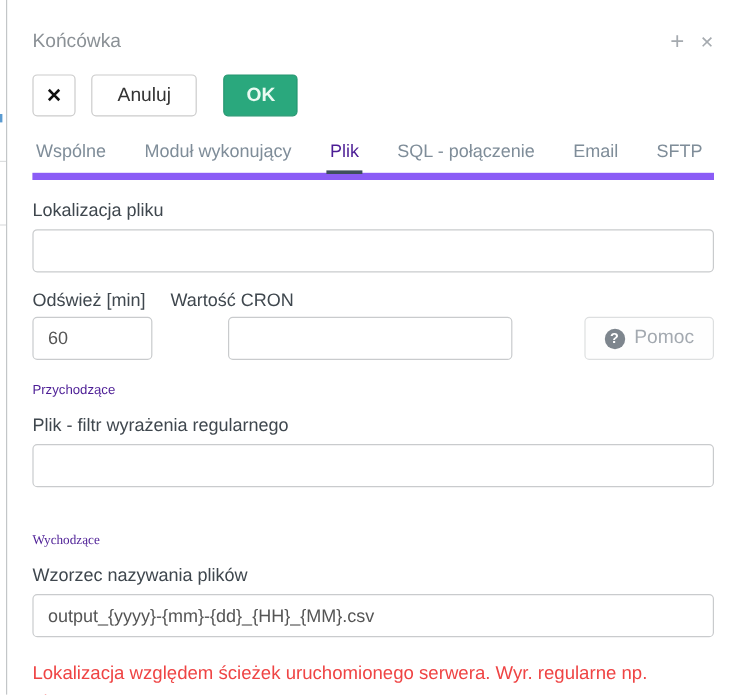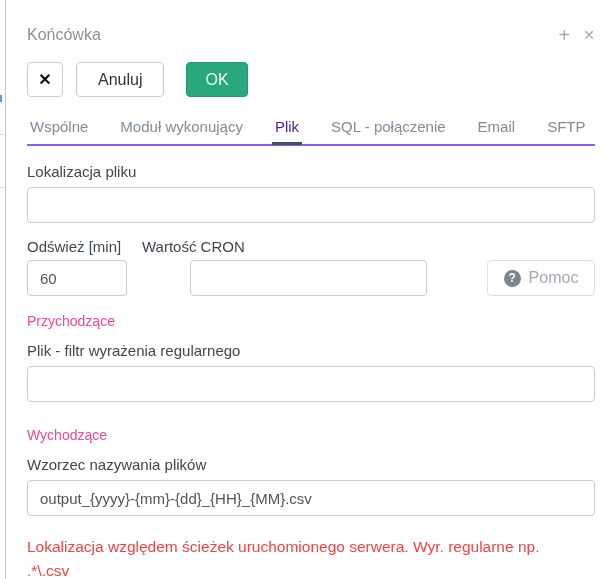--- a/index.html
+++ b/index.html
@@ -38,33 +38,33 @@
   .btn-row { display: flex; align-items: center; margin-top: 18px; height: 35px; }
   .btn {
     height: 35px; background: #ffffff; border: 1px solid #cccccc; border-radius: 4px;
     font-family: "Liberation Sans", sans-serif; font-size: 16px; color: #333333;
     display: inline-flex; align-items: center; justify-content: center; cursor: pointer;
   }
   .btn-x { width: 36px; font-size: 16px; font-weight: 700; color: #111111; }
   .btn-cancel { padding: 0 21px; margin-left: 13px; text-align: center; }
   .btn-ok {
     padding: 0 18px; margin-left: 22px;
-    background: #2aa87d; border-color: #259670; color: #eafaf2;
+    background: #2aa87d; border-color: #259670; color: #eafaf2; font-weight: bold;
   }
 
   
-  .tabs { display: flex; gap: 26px; margin-top: 17px; border-bottom: 2px solid #8b5cf6; }
+  .tabs { display: flex; gap: 26px; margin-top: 17px; border-bottom: 6px solid #8b5cf6; }
   .tab {
     font-size: 15px; color: #7f8d99; padding: 4px 3px 9px 3px; cursor: pointer; white-space: nowrap;
   }
   .tab.active { color: #4c1d95; border-bottom: 3px solid #3e4f5e; margin-bottom: -1px; padding-bottom: 7px; }
 
   
   .field-label { font-size: 15px; color: #3f474e; line-height: 18px; }
-  .section-label { font-size: 14px; color: #ec4899; line-height: 18px; }
+  .section-label { font-size: 11px; color: #4c1d95; line-height: 18px; }
   .text-input {
     width: 100%; height: 36px; border: 1px solid #c9cbcd; border-radius: 4px;
     padding: 0 12px; font-family: "Liberation Sans", sans-serif; font-size: 15px; color: #555555;
     background: #ffffff; outline: none; display: block;
   }
   .m-label1 { margin-top: 17px; }
   .m-input1 { margin-top: 6px; }
   .row2-labels { display: flex; margin-top: 15px; }
   .row2-labels .l1 { width: 115px; }
   .row2 { display: flex; margin-top: 4px; align-items: flex-end; gap: 48px; }
@@ -76,21 +76,21 @@
     display: flex; align-items: center; justify-content: center; gap: 8px; cursor: pointer;
     font-family: "Liberation Sans", sans-serif; font-size: 16px; color: #a3a9b0;
   }
   .help-circle {
     width: 17px; height: 17px; border-radius: 50%; background: #7e868e; color: #ffffff;
     font-size: 12px; font-weight: 700; line-height: 17px; text-align: center; flex: none;
   }
   .m-section1 { margin-top: 16px; }
   .m-label3 { margin-top: 12px; }
   .m-input3 { margin-top: 6px; }
-  .m-section2 { margin-top: 24px; }
+  .m-section2 { margin-top: 35px; font-family: Liberation Serif, serif; }
   .m-label4 { margin-top: 12px; }
   .m-input4 { margin-top: 6px; }
   .helper {
     margin-top: 19px; width: 552px; font-size: 15.5px; color: #ef4444; line-height: 1.55;
   }
 </style>
 </head>
 <body>
 
 <div class="left-strip">

